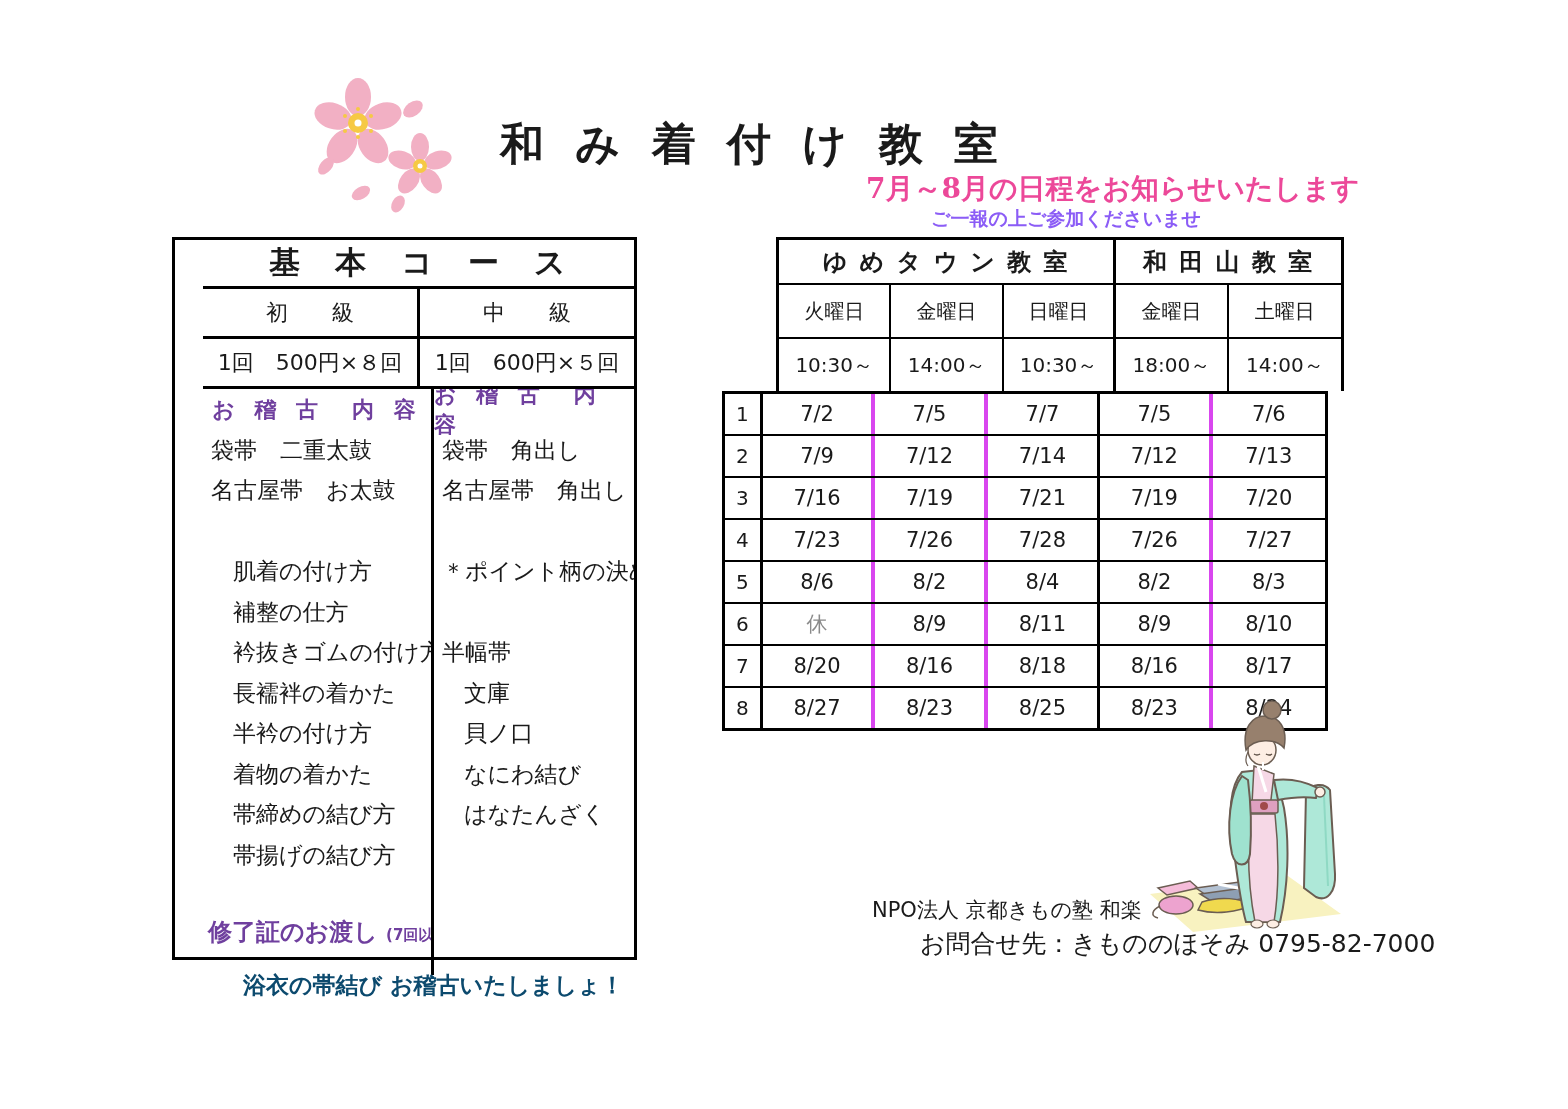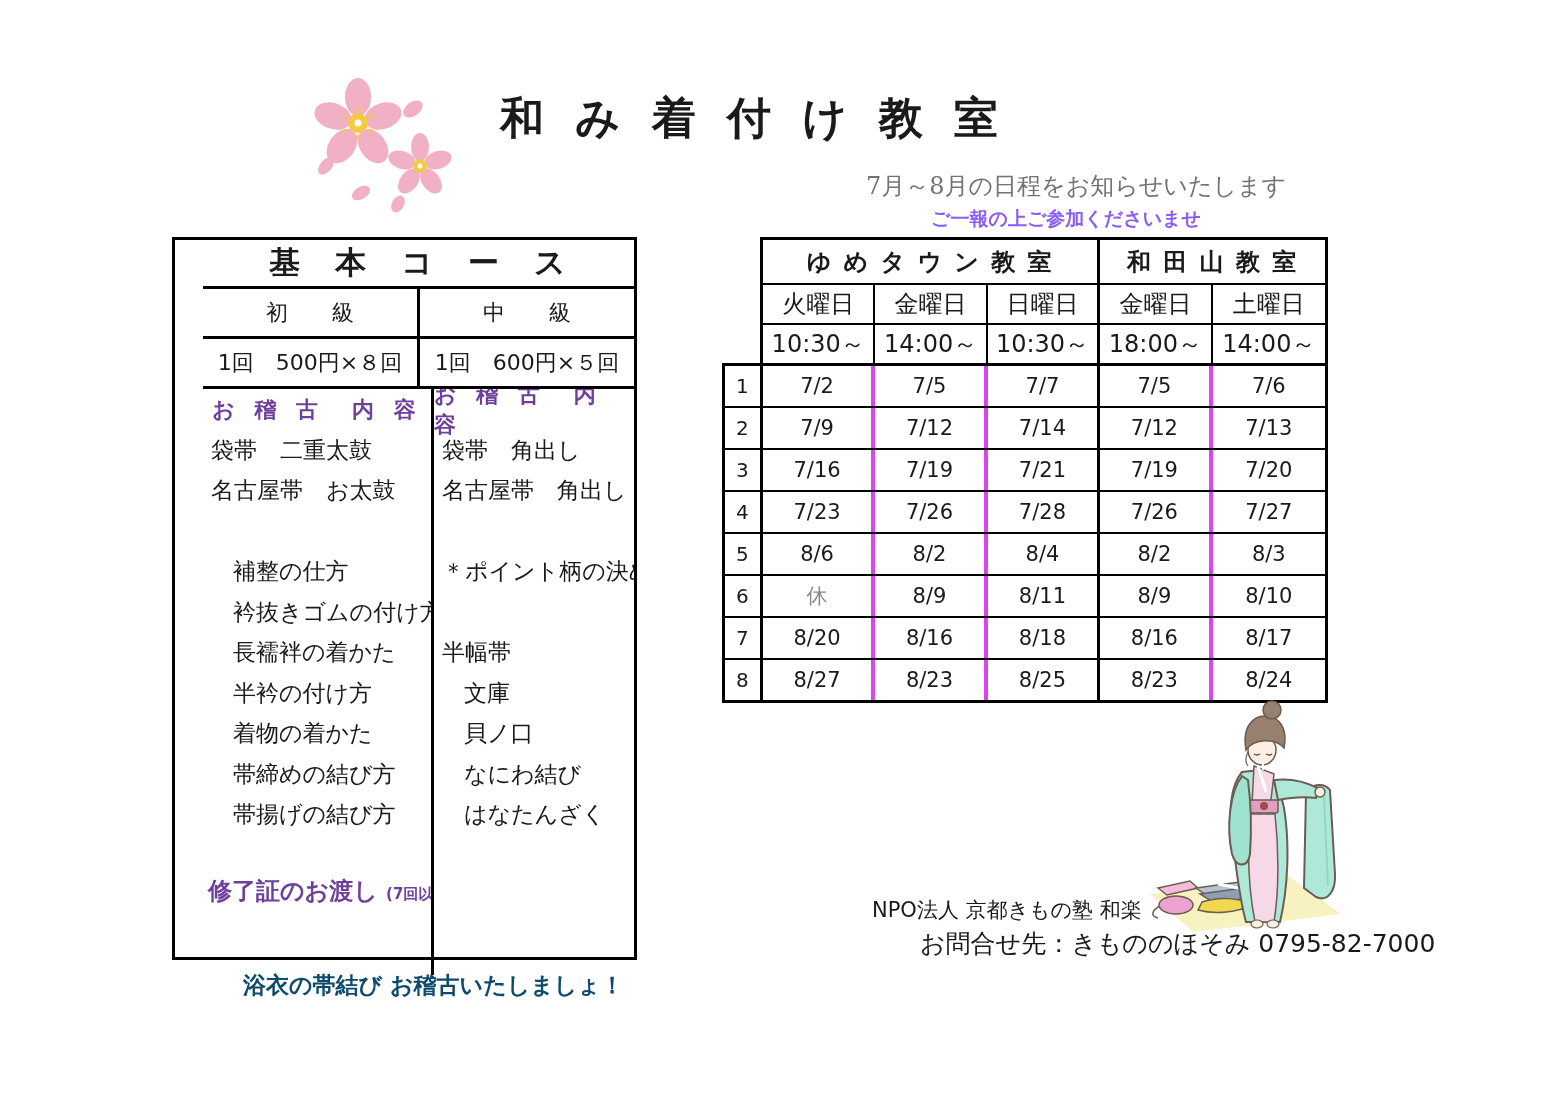--- a/index.html
+++ b/index.html
@@ -2,24 +2,24 @@
 <html><head>
 <meta charset="utf-8">
 <style>
   html,body{margin:0;padding:0;background:#fff;}
   .page{position:relative;width:1568px;height:1109px;background:#ffffff;overflow:hidden;
         font-family:"DejaVu Sans","Liberation Sans",sans-serif;color:#1a1a1a;}
   .serif{font-family:"DejaVu Serif","Liberation Serif",serif;}
 
   
   .sakura{position:absolute;left:298px;top:76px;}
-  .main-title{position:absolute;left:500px;top:89px;width:500px;text-align:center;
+  .main-title{position:absolute;left:500px;top:115px;width:500px;text-align:center;
               font-size:44px;letter-spacing:8px;font-weight:bold;white-space:nowrap;}
-  .notice1{position:absolute;left:866px;top:170px;font-size:24px;font-weight:normal;
-           color:#737373;white-space:nowrap;}
+  .notice1{position:absolute;left:866px;top:170px;font-size:28px;font-weight:bold;
+           color:#ec4899;white-space:nowrap;}
   .notice2{position:absolute;left:931px;top:206px;font-size:19px;font-weight:bold;
            color:#8b5cf6;white-space:nowrap;}
 
   
   .course{position:absolute;left:172px;top:237px;width:465px;height:723px;
           border:3px solid #000;box-sizing:border-box;background:#fff;padding-left:28px;}
   .c-title{height:49px;border-bottom:3px solid #000;box-sizing:border-box;
            display:flex;align-items:center;justify-content:center;
            font-size:31px;font-weight:bold;letter-spacing:2px;}
   .c-sub{display:flex;height:50px;border-bottom:3px solid #000;box-sizing:border-box;}
@@ -36,27 +36,27 @@
           font-size:23px;white-space:nowrap;}
   .c-item.ind{padding-left:30px;}
   .c-foot{margin-top:40px;padding-left:5px;color:#6f3f9e;font-weight:bold;
           font-size:24px;white-space:nowrap;}
   .c-foot .small{font-size:15px;font-weight:bold;}
   .bottom-note{position:absolute;left:243px;top:970px;font-size:23px;font-weight:bold;
                color:#0c4a6e;white-space:nowrap;}
 
   
   .schedule{position:absolute;left:722px;top:237px;}
-  .sched-header{margin-left:38px;border:3px solid #000;border-bottom:none;
+  .sched-header{margin-left:54px;border:3px solid #000;border-bottom:none;
                 box-sizing:border-box;width:568px;background:#fff;}
   .h-row{display:flex;border-bottom:2px solid #000;}
   .h-row:last-child{border-bottom:none;}
   .h-row>div{display:flex;align-items:center;justify-content:center;box-sizing:border-box;}
   .g-cell{height:43px;font-size:24px;font-weight:bold;letter-spacing:2px;}
-  .d-cell,.t-cell{height:38px;width:113px;font-size:24px;border-right:2px solid #000;}
+  .d-cell,.t-cell{height:52px;width:113px;font-size:20px;border-right:2px solid #000;}
   .g-cell{border-right:2px solid #000;}
   .thickR{border-right:3px solid #000 !important;}
   .noR{border-right:none !important;}
   .sched-body{border:3px solid #000;box-sizing:border-box;width:606px;background:#fff;}
   .s-row{display:flex;height:40px;border-bottom:2px solid #000;}
   .s-row:last-child{border-bottom:none;}
   .s-row>div{display:flex;align-items:center;justify-content:center;box-sizing:border-box;}
   .s-num{width:38px;border-right:3px solid #000;font-size:20px;}
   .s-date{width:113px;border-right:4px solid #d946ef;font-size:21px;}
   .holiday{color:#8a8a8a;}
@@ -124,20 +124,21 @@
       <div>1回　500円×８回</div>
       <div>1回　600円×５回</div>
     </div>
     <div class="c-body">
       <div class="c-col left">
         <div class="c-label">お 稽 古　内 容</div>
         <div>
             <div class="c-item">袋帯　二重太鼓</div>
             <div class="c-item">名古屋帯　お太鼓</div>
             <div class="c-item"></div>
+            <div class="c-item ind">肌着の付け方</div>
             <div class="c-item ind">補整の仕方</div>
             <div class="c-item ind">衿抜きゴムの付け方</div>
             <div class="c-item ind">長襦袢の着かた</div>
             <div class="c-item ind">半衿の付け方</div>
             <div class="c-item ind">着物の着かた</div>
             <div class="c-item ind">帯締めの結び方</div>
             <div class="c-item ind">帯揚げの結び方</div>
           </div>
         <div class="c-foot">
           <span>修了証のお渡し</span>

